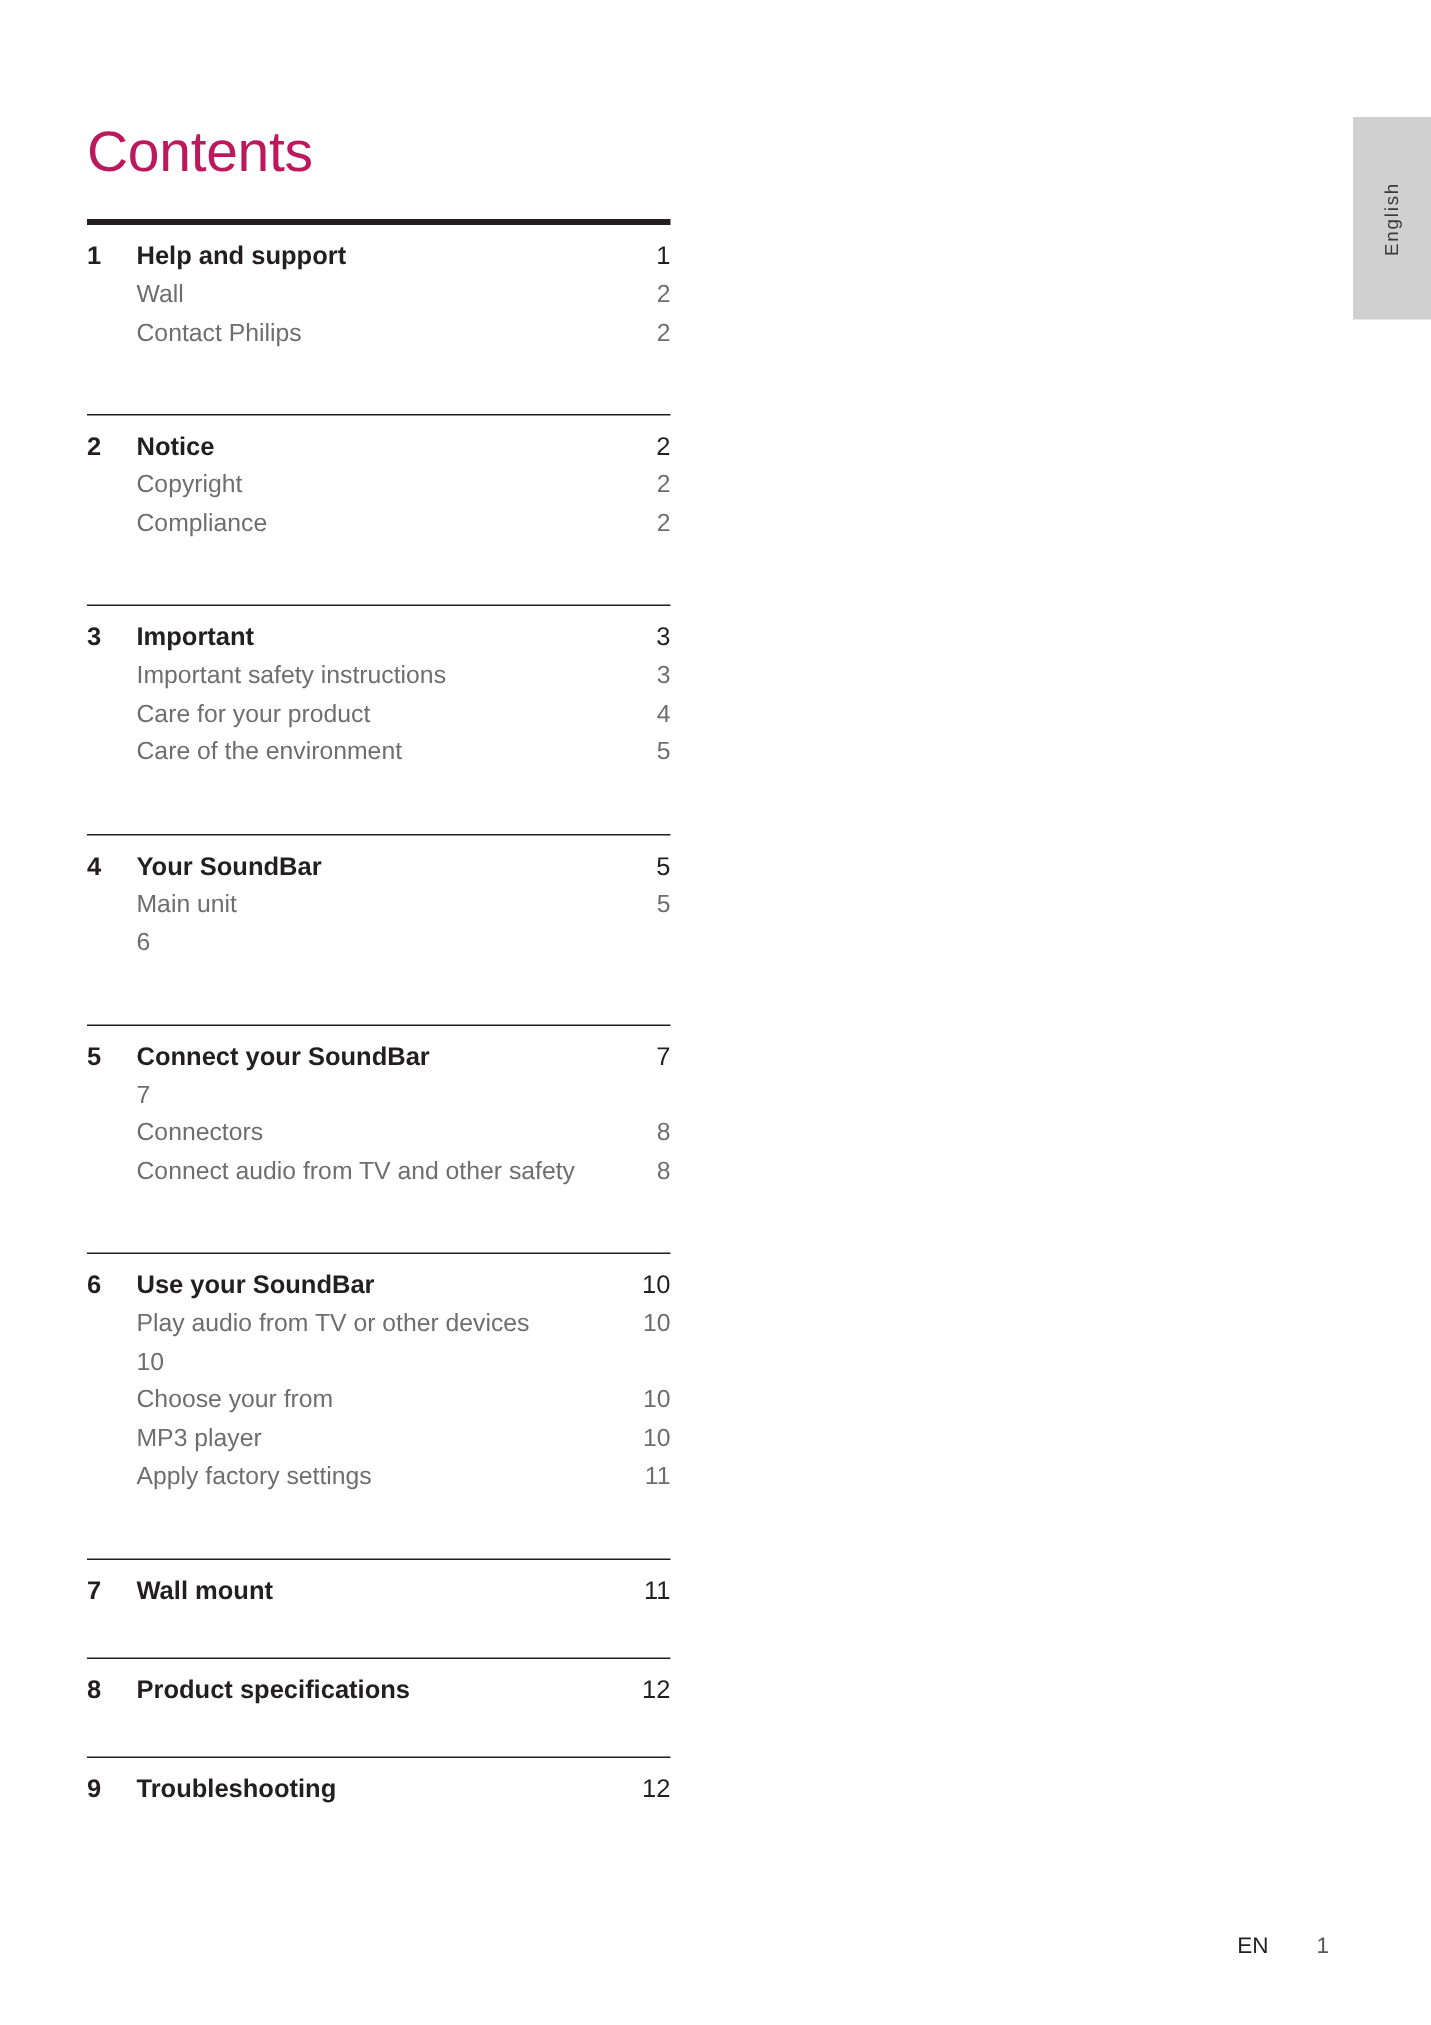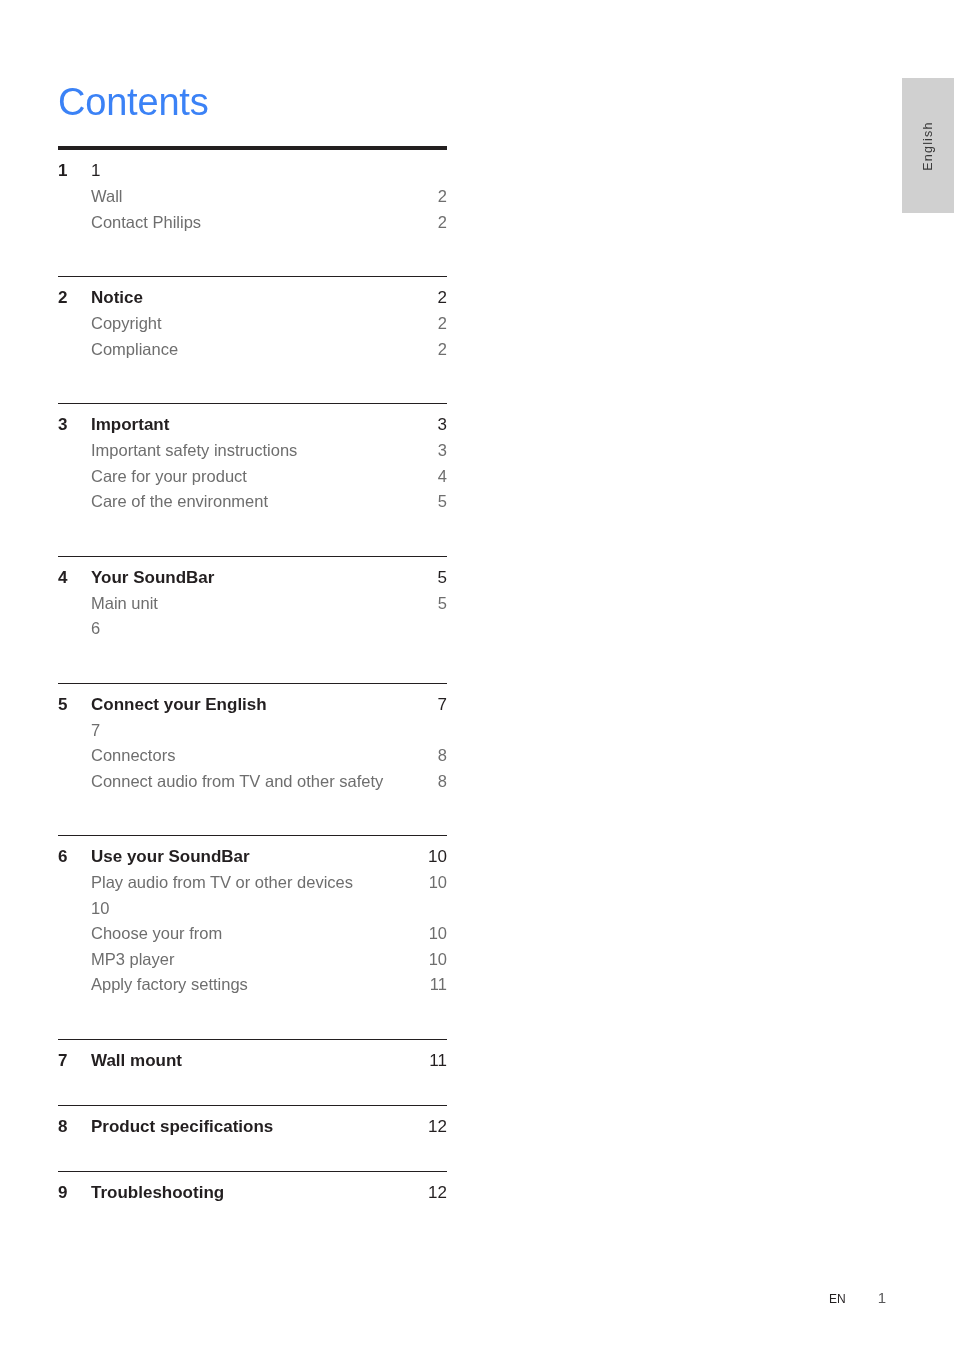--- a/index.html
+++ b/index.html
@@ -40,21 +40,21 @@
   }
 
   
   #page-title {
     position: absolute;
     left: 58px;
     top: 58px;
     font-size: 38px;
     font-weight: 300;
     letter-spacing: -0.2px;
-    color: #3b82f6;
+    color: #be185d;
     line-height: 1;
   }
 
   
   #toc {
     position: absolute;
     left: 58px;
     top: 146px;
     width: 389px;
   }
@@ -139,21 +139,21 @@
 
   
   #footer {
     position: absolute;
     right: 68px;
     bottom: 44px;
     display: flex;
     align-items: baseline;
   }
   #footer .footer-lang {
-    font-size: 12px;
+    font-size: 15px;
     color: #231f20;
     font-weight: 400;
   }
   #footer .footer-page {
     font-size: 15px;
     color: #58585a;
     margin-left: 32px;
     font-weight: 400;
   }
 </style>
@@ -165,20 +165,21 @@
 </div>
 
 <h1 id="page-title">Contents</h1>
 
 <div id="toc">
 
 <div class="toc-section gap-after-heading">
       <div class="rule thick"></div>
       <div class="toc-row heading">
         <span class="row-num">1</span>
+        <span class="row-label">Help and support</span>
         <span class="row-page">1</span>
       </div>
       <div class="toc-row sub">
         <span class="row-num"></span>
         <span class="row-label">Wall</span>
         <span class="row-page">2</span>
       </div>
       <div class="toc-row sub">
         <span class="row-num"></span>
         <span class="row-label">Contact Philips</span>
@@ -244,21 +245,21 @@
       <div class="toc-row sub">
         <span class="row-num"></span>
         <span class="row-page">6</span>
       </div>
       <div class="section-pad"></div>
     </div>
     <div class="toc-section">
       <div class="rule"></div>
       <div class="toc-row heading">
         <span class="row-num">5</span>
-        <span class="row-label">Connect your English</span>
+        <span class="row-label">Connect your SoundBar</span>
         <span class="row-page">7</span>
       </div>
       <div class="toc-row sub">
         <span class="row-num"></span>
         <span class="row-page">7</span>
       </div>
       <div class="toc-row sub">
         <span class="row-num"></span>
         <span class="row-label">Connectors</span>
         <span class="row-page">8</span>

